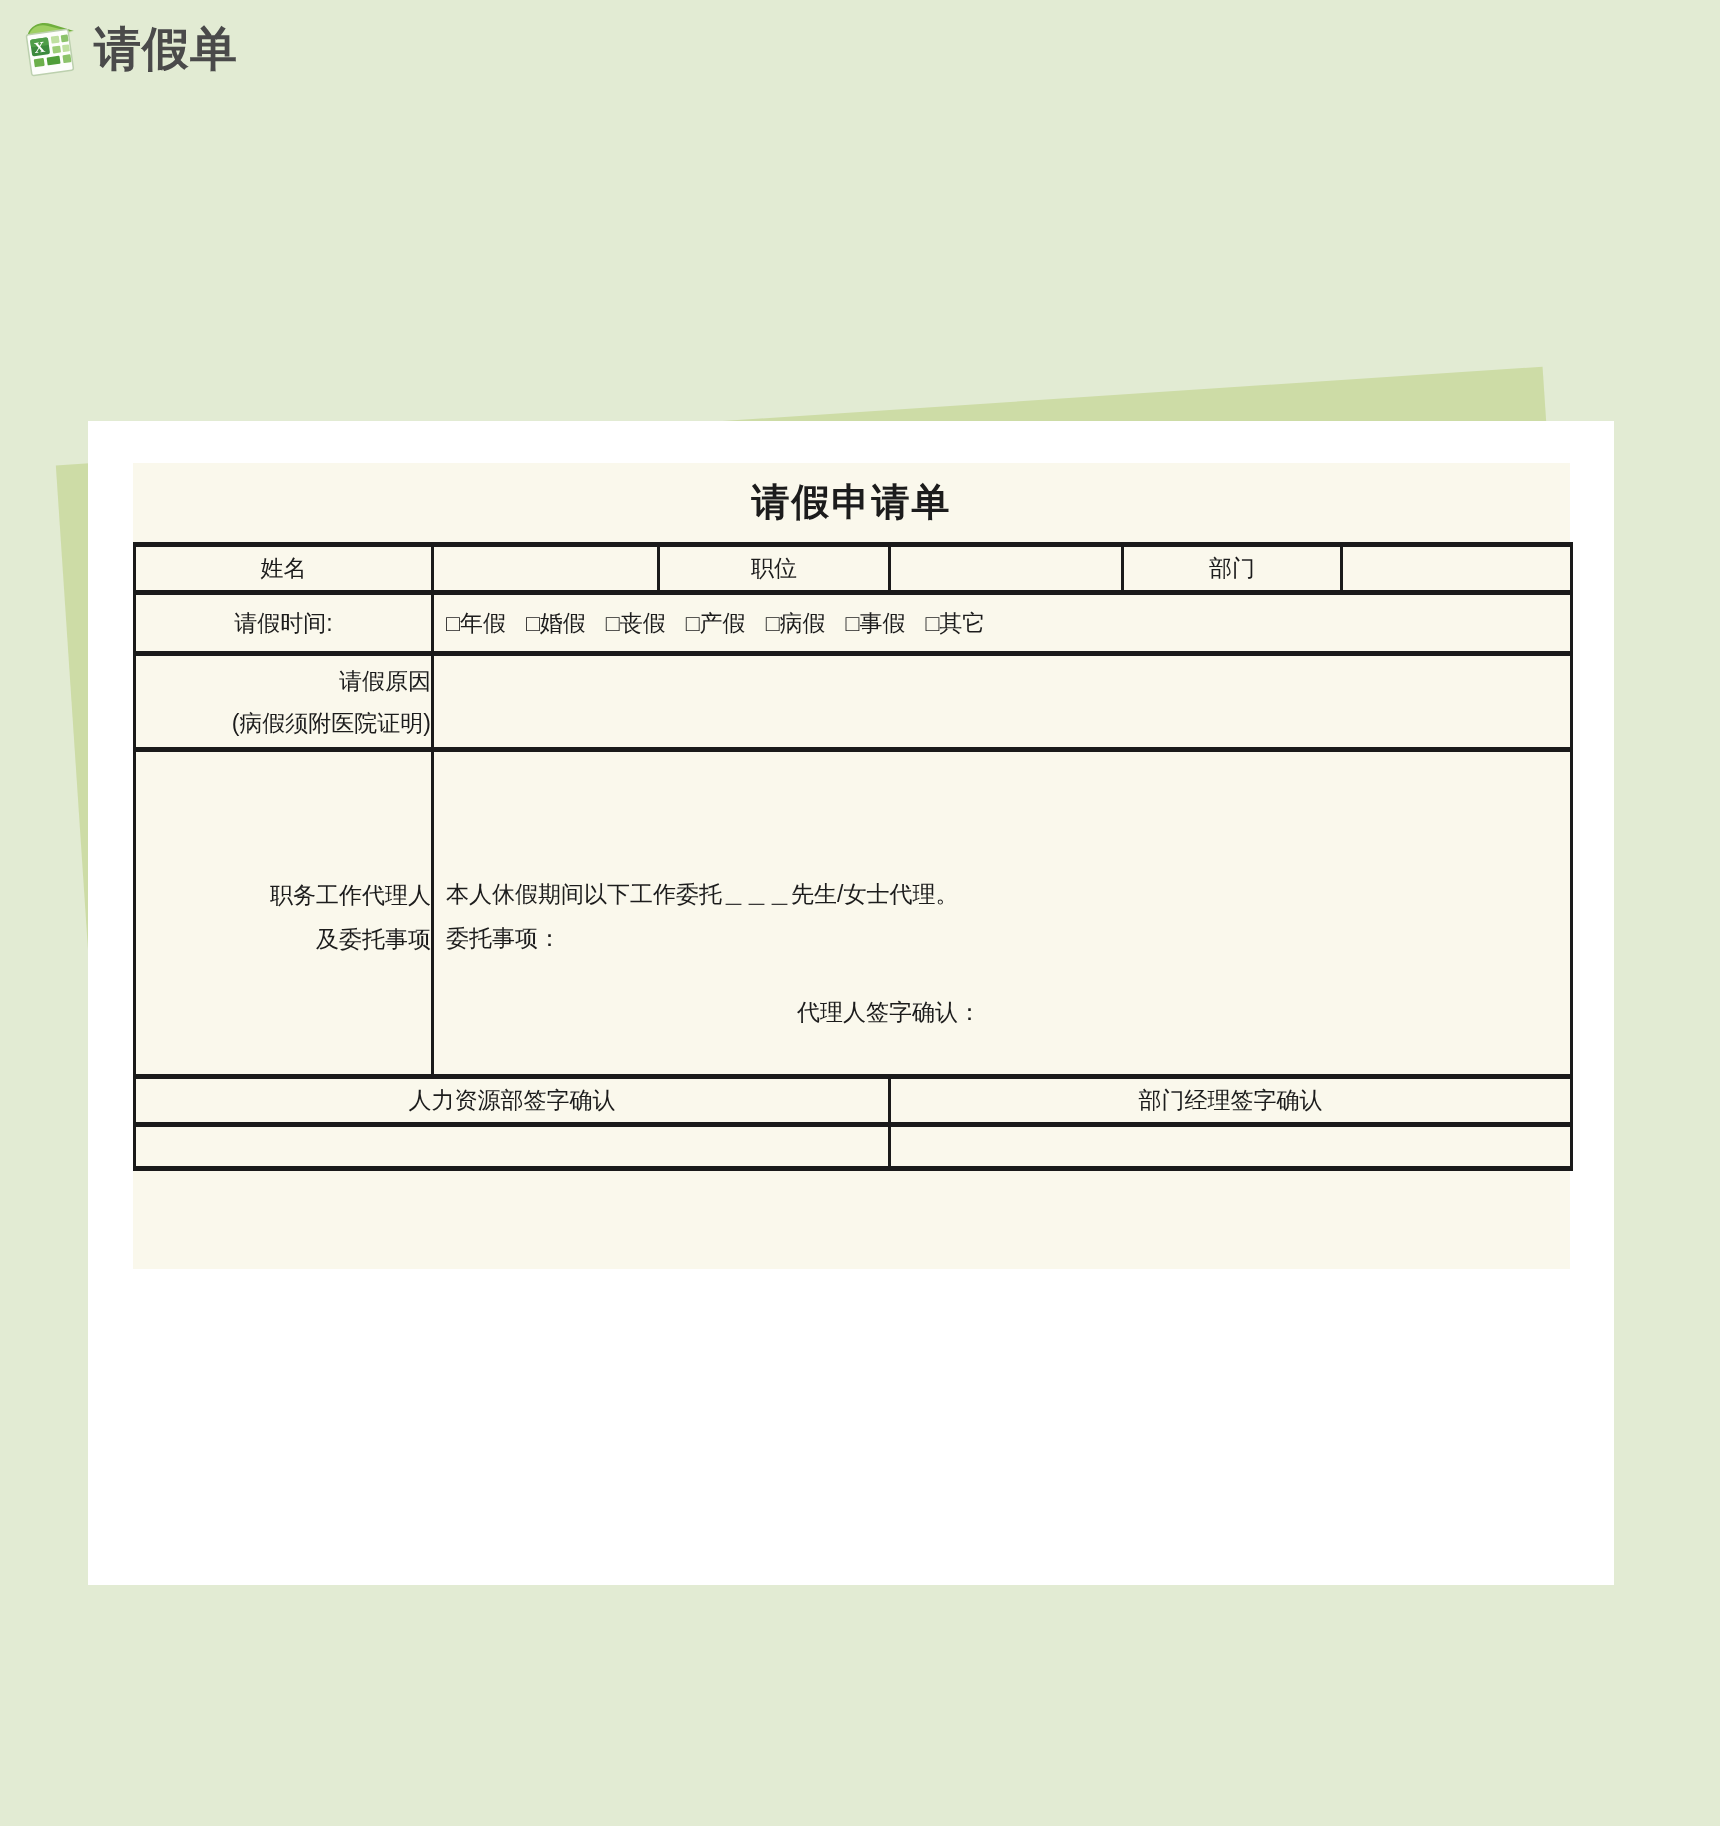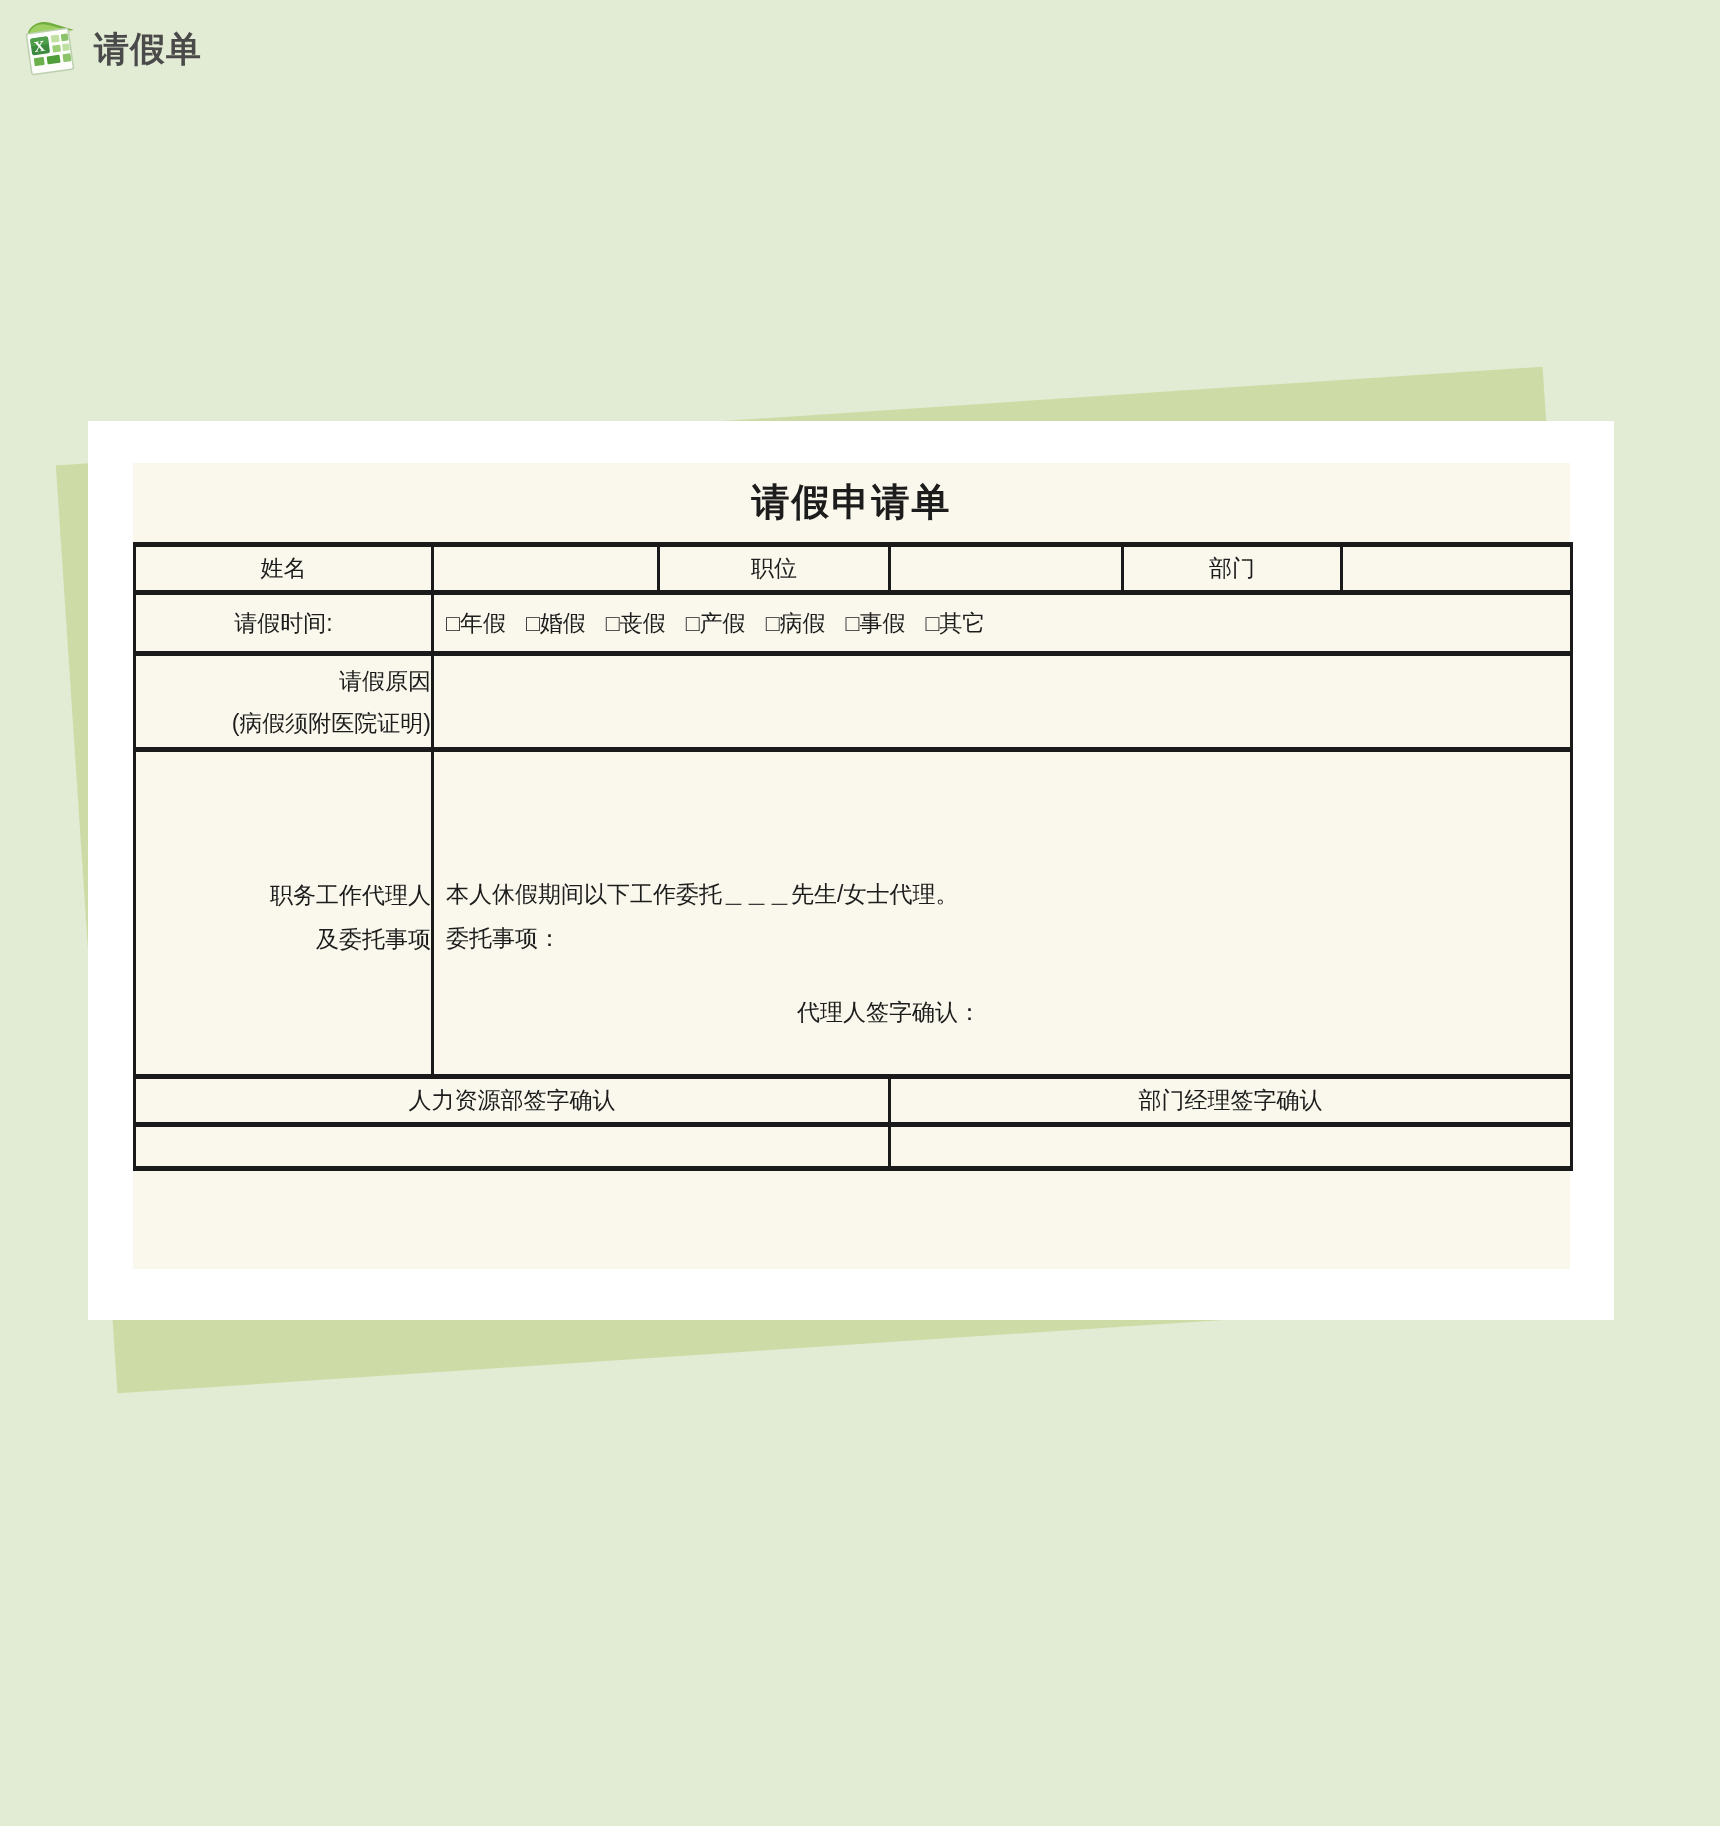--- a/index.html
+++ b/index.html
@@ -30,30 +30,30 @@
     z-index:1;
   }
   
   .app-header{
     position:absolute;
     left:20px; top:18px;
     display:flex; align-items:center; gap:16px;
     z-index:5;
   }
   .app-header .title{
-    font-size:35px;
+    font-size:47px;
     font-weight:600;
     color:var(--header-text);
     letter-spacing:1px;
   }
   
   .card{
     position:absolute;
     left:88px; top:421px;
-    width:1526px; height:899px;
+    width:1526px; height:1164px;
     background:var(--card-bg);
     z-index:2;
   }
   .panel{
     position:absolute;
     left:45px; top:42px;
     width:1437px; height:806px;
     background:var(--panel-bg);
   }
   .form-title{

